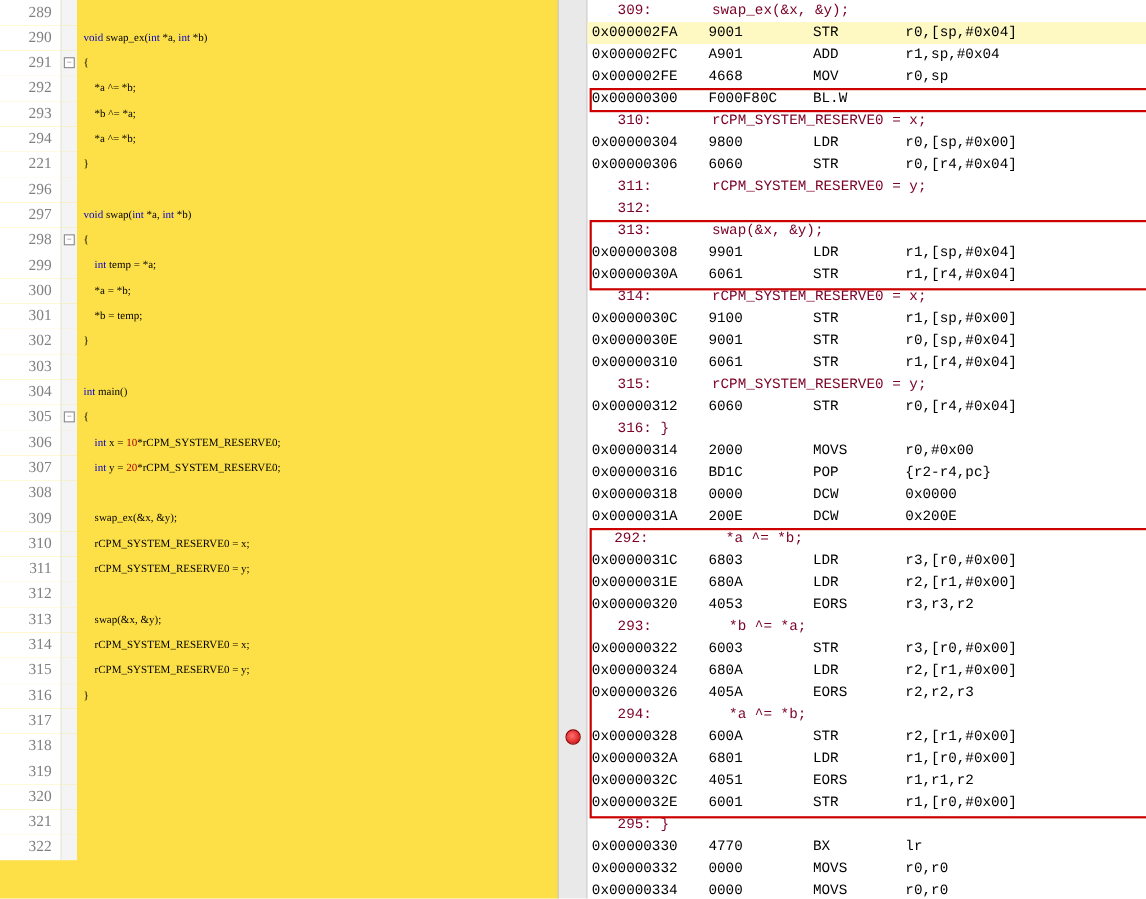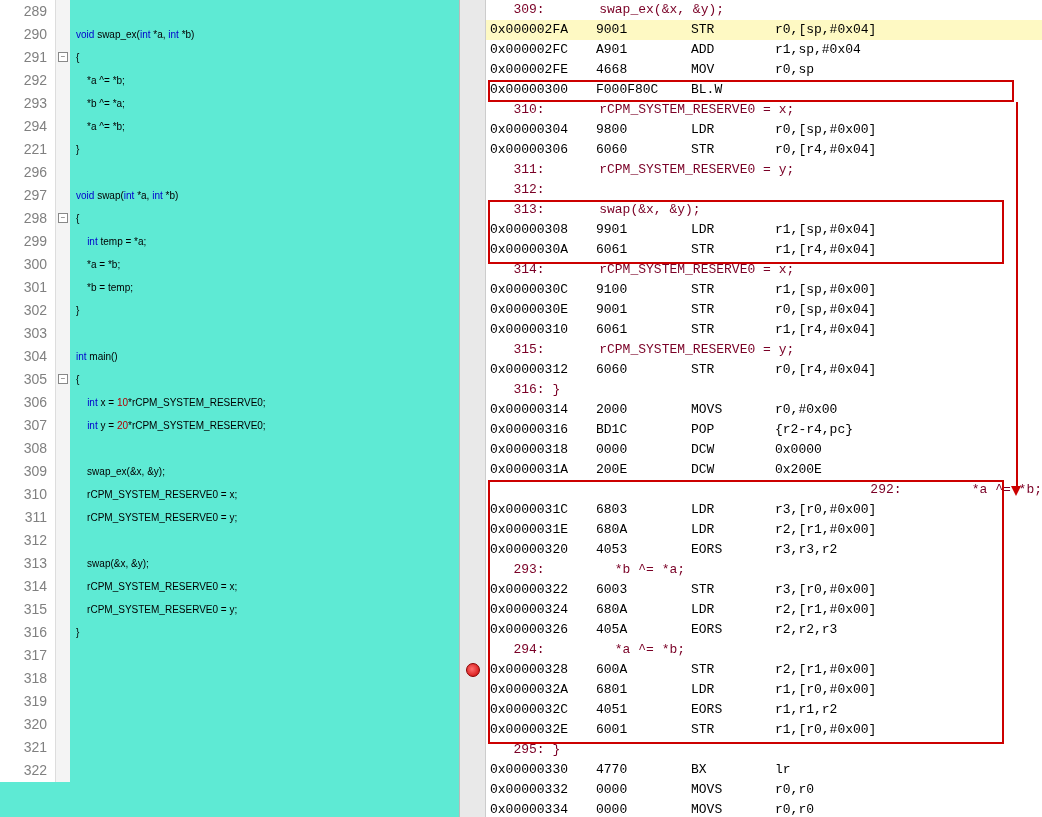--- a/index.html
+++ b/index.html
@@ -7,27 +7,28 @@
     font-family: Arial, Helvetica, sans-serif;
     font-size: 13px;
     background: #fff;
     width: 1042px;
     height: 817px;
     overflow: hidden;
     display: flex;
   }
   
   .left-pane {
-    width: 460px;
+    width: 508px;
     height: 100%;
     border-right: 1px solid #bbb;
-    background: #5eead4;
+    background: #fde047;
     display: flex;
     flex-direction: column;
     overflow: hidden;
+    font-family: Liberation Serif, serif;
   }
   .src-lines {
     flex: 1;
     overflow: hidden;
   }
   .src-row {
     display: flex;
     height: 23px;
     line-height: 23px;
     white-space: pre;
@@ -203,21 +204,21 @@
       <div class="asm-row asm-ins"><div class="addr-col">0x0000030C</div><div class="hex-col">9100</div><div class="mnem-col">STR</div><div class="op-col">r1,[sp,#0x00]</div></div>
       <div class="asm-row asm-ins"><div class="addr-col">0x0000030E</div><div class="hex-col">9001</div><div class="mnem-col">STR</div><div class="op-col">r0,[sp,#0x04]</div></div>
       <div class="asm-row asm-ins"><div class="addr-col">0x00000310</div><div class="hex-col">6061</div><div class="mnem-col">STR</div><div class="op-col">r1,[r4,#0x04]</div></div>
       <div class="asm-row asm-src"><div class="op-col" style="padding-left: 4px;">   315:       rCPM_SYSTEM_RESERVE0 = y;</div></div>
       <div class="asm-row asm-ins"><div class="addr-col">0x00000312</div><div class="hex-col">6060</div><div class="mnem-col">STR</div><div class="op-col">r0,[r4,#0x04]</div></div>
       <div class="asm-row asm-src"><div class="op-col" style="padding-left: 4px;">   316: }</div></div>
       <div class="asm-row asm-ins"><div class="addr-col">0x00000314</div><div class="hex-col">2000</div><div class="mnem-col">MOVS</div><div class="op-col">r0,#0x00</div></div>
       <div class="asm-row asm-ins"><div class="addr-col">0x00000316</div><div class="hex-col">BD1C</div><div class="mnem-col">POP</div><div class="op-col">{r2-r4,pc}</div></div>
       <div class="asm-row asm-ins"><div class="addr-col">0x00000318</div><div class="hex-col">0000</div><div class="mnem-col">DCW</div><div class="op-col">0x0000</div></div>
       <div class="asm-row asm-ins"><div class="addr-col">0x0000031A</div><div class="hex-col">200E</div><div class="mnem-col">DCW</div><div class="op-col">0x200E</div></div>
-      <div class="asm-row asm-src"><div class="op-col" style="padding-left: 12px; text-align: right;">   292:         *a ^= *b;</div></div>
+      <div class="asm-row asm-src"><div class="op-col" style="padding-left: 1px;">   292:         *a ^= *b;</div></div>
       <div class="asm-row asm-ins"><div class="addr-col">0x0000031C</div><div class="hex-col">6803</div><div class="mnem-col">LDR</div><div class="op-col">r3,[r0,#0x00]</div></div>
       <div class="asm-row asm-ins"><div class="addr-col">0x0000031E</div><div class="hex-col">680A</div><div class="mnem-col">LDR</div><div class="op-col">r2,[r1,#0x00]</div></div>
       <div class="asm-row asm-ins"><div class="addr-col">0x00000320</div><div class="hex-col">4053</div><div class="mnem-col">EORS</div><div class="op-col">r3,r3,r2</div></div>
       <div class="asm-row asm-src"><div class="op-col" style="padding-left: 4px;">   293:         *b ^= *a;</div></div>
       <div class="asm-row asm-ins"><div class="addr-col">0x00000322</div><div class="hex-col">6003</div><div class="mnem-col">STR</div><div class="op-col">r3,[r0,#0x00]</div></div>
       <div class="asm-row asm-ins"><div class="addr-col">0x00000324</div><div class="hex-col">680A</div><div class="mnem-col">LDR</div><div class="op-col">r2,[r1,#0x00]</div></div>
       <div class="asm-row asm-ins"><div class="addr-col">0x00000326</div><div class="hex-col">405A</div><div class="mnem-col">EORS</div><div class="op-col">r2,r2,r3</div></div>
       <div class="asm-row asm-src"><div class="op-col" style="padding-left: 4px;">   294:         *a ^= *b;</div></div>
       <div class="asm-row asm-ins"><div class="addr-col">0x00000328</div><div class="hex-col">600A</div><div class="mnem-col">STR</div><div class="op-col">r2,[r1,#0x00]</div><div class="bp-dot"></div></div>
       <div class="asm-row asm-ins"><div class="addr-col">0x0000032A</div><div class="hex-col">6801</div><div class="mnem-col">LDR</div><div class="op-col">r1,[r0,#0x00]</div></div>

